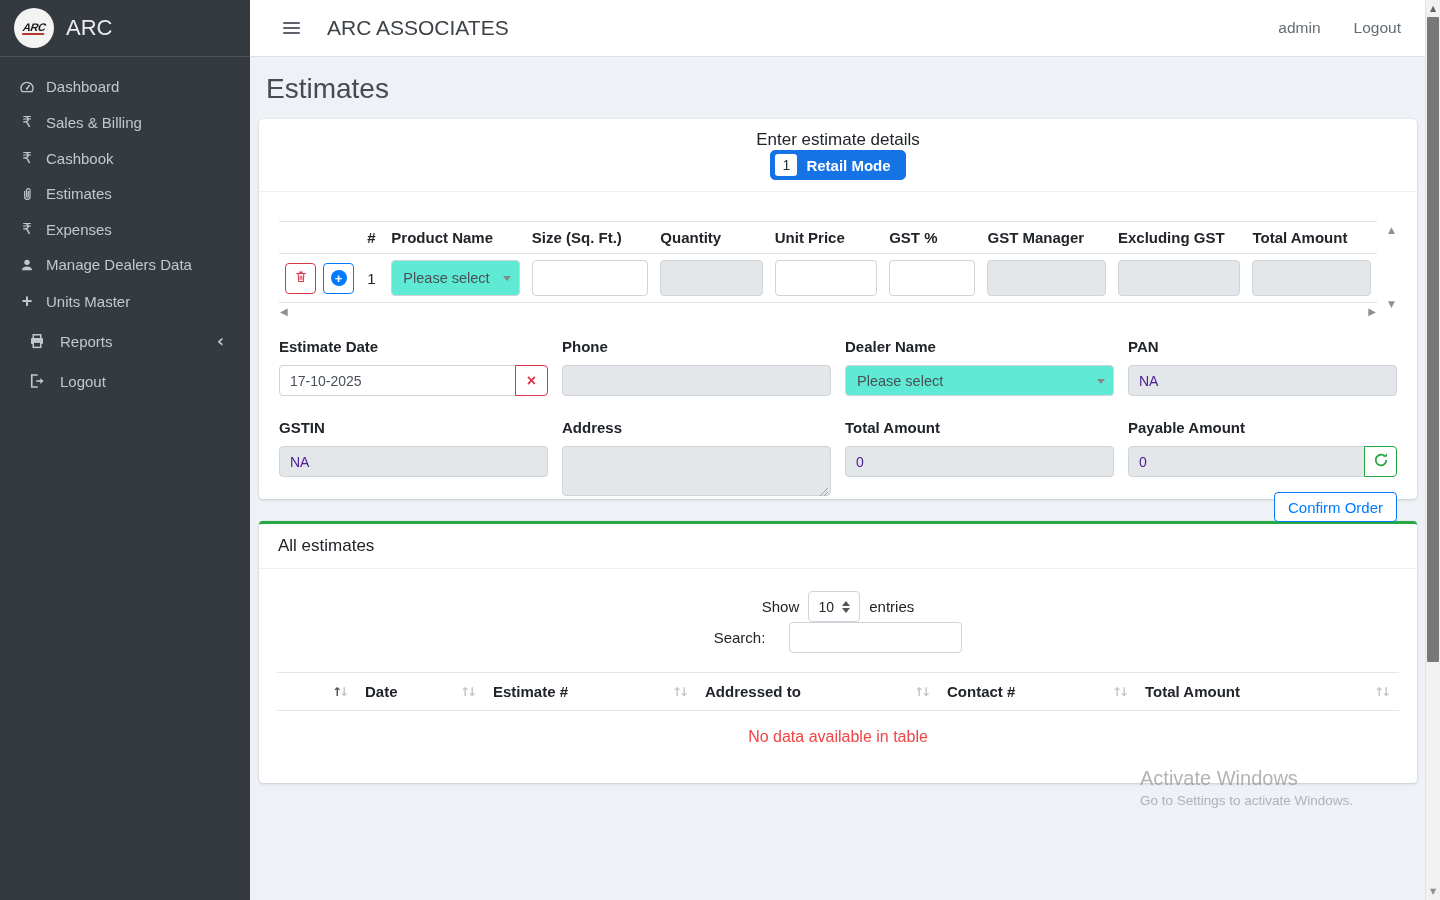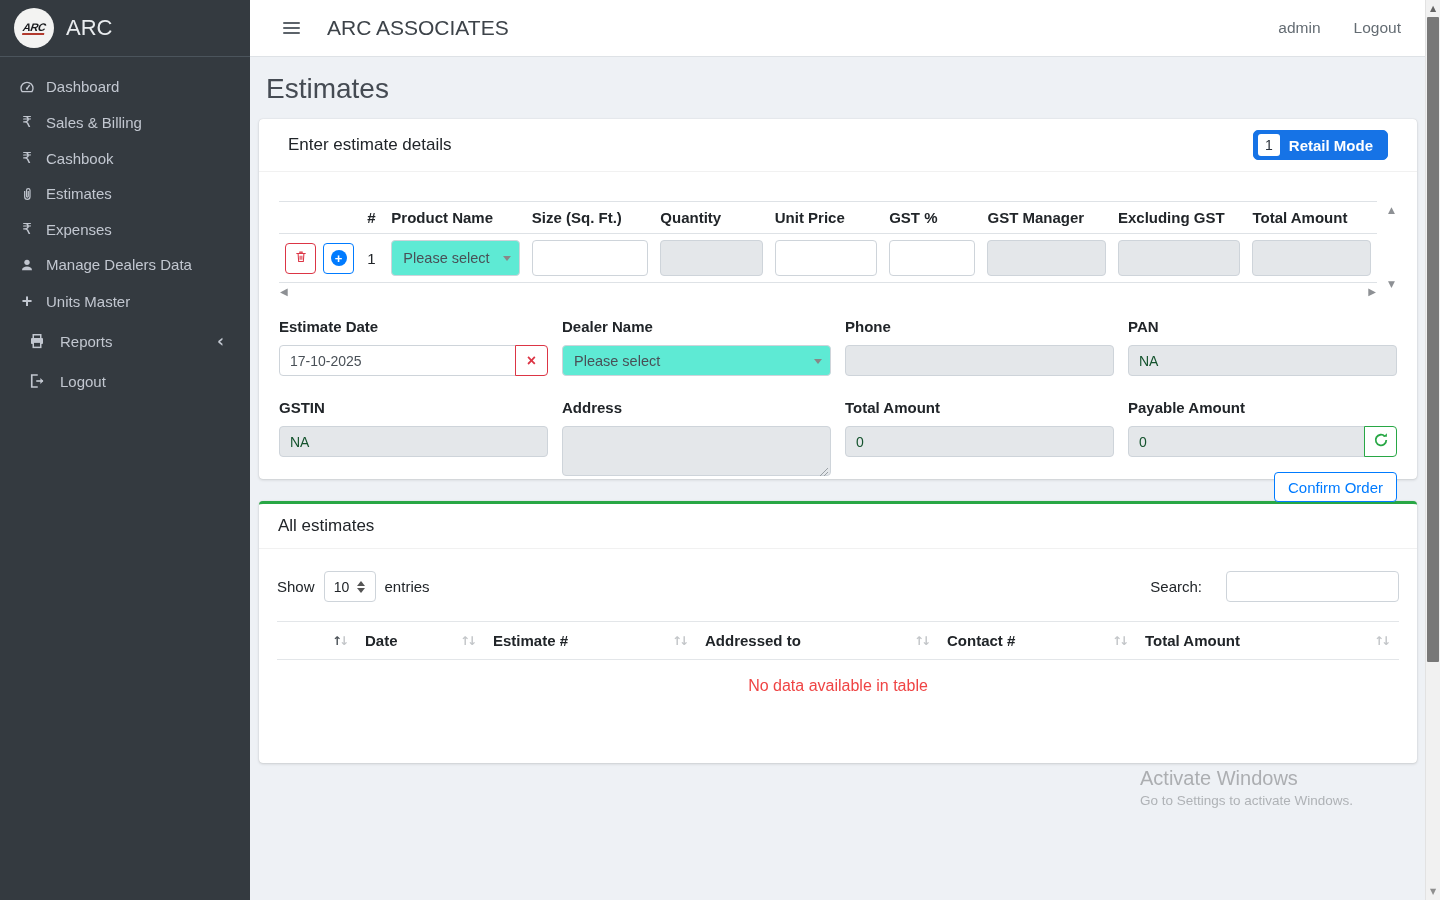--- a/index.html
+++ b/index.html
@@ -30,21 +30,21 @@
   .hamburger { display:inline-flex; flex-direction:column; gap:3px; cursor:pointer; padding:4px 2px; }
   .hamburger i { display:block; width:17px; height:2px; background:#5c636a; border-radius:1px; }
   .nav-title { margin-left:25px; font-size:21px; color:#3d4349; }
   .nav-right { margin-left:auto; display:flex; gap:33px; }
   .nav-link { color:#646c73; font-size:15.5px; cursor:pointer; }
 
   .content { position:relative; flex:1; overflow:hidden; padding:0 8px 0 9px; }
   .page-title { font-size:28px; color:#454b53; font-weight:400; margin:16px 8px 14px 7px; }
 
   .card { background:#fff; border-radius:4px; box-shadow:0 0 1px rgba(0,0,0,.18), 0 1px 3px rgba(0,0,0,.14); margin-bottom:22px; }
-  .card-header { display:flex; align-items:center; justify-content:space-between; padding:11px 29px; border-bottom:1px solid #f1f1f1; }
+  .card-header { display:flex; align-items:center; justify-content:space-between; padding:11px 29px; border-bottom:1px solid #f1f1f1;flex-direction:column; }
   .card-title { font-size:17px; color:#212529; }
 
   
   .retail-btn { display:flex; align-items:center; background:#1673e6; border:1px solid #1673e6; border-radius:5px; padding:3px 4px; cursor:pointer; height:30px; }
   .retail-badge { background:#fff; color:#28303a; width:22px; height:22px; border-radius:3px; display:flex; align-items:center; justify-content:center; font-size:14px; }
   .retail-label { color:#fff; font-weight:bold; font-size:15px; padding:0 10px 0 9px; }
 
   .card-body { padding:29px 20px 0 20px; }
 
   
@@ -63,42 +63,42 @@
   .cell-input { width:100%; height:36px; border:1px solid #ced4da; border-radius:4px; background:#fff; padding:0 10px; font-size:14px; color:#495057; font-family:inherit; }
   .cell-input:disabled, .cell-input.dis { background:#e4e7ea; border-color:#ced4da; }
   .v-scroll { position:absolute; right:2px; top:4px; bottom:8px; display:flex; flex-direction:column; justify-content:space-between; align-items:center; color:#8d9094; font-size:9px; }
   .h-arrows { display:flex; justify-content:space-between; color:#8d9094; font-size:10px; padding:3px 1px 0 1px; }
 
   
   .form-grid { position:relative; display:grid; grid-template-columns:repeat(4,1fr); column-gap:14px; row-gap:23px; margin-top:21px; }
   .f-label { display:block; font-weight:bold; font-size:15px; margin-bottom:10px; color:#212529; }
   .f-input { width:100%; height:31px; border:1px solid #ced4da; border-radius:4px; padding:0 10px; font-size:14px; color:#495057; background:#fff; font-family:inherit; }
   .f-input.dis { background:#e4e7ea; }
-  .blue-val { color:#14532d; }
+  .blue-val { color:#4c1d95; }
   .input-group { display:flex; }
   .input-group .f-input { border-top-right-radius:0; border-bottom-right-radius:0; flex:1; min-width:0; }
   .append-btn { width:33px; height:31px; border-radius:0 4px 4px 0; background:#fff; display:flex; align-items:center; justify-content:center; cursor:pointer; margin-left:-1px; }
   .x-btn { border:1px solid #dc3545; color:#dc3545; font-weight:bold; font-size:16px; }
   .refresh-btn { border:1px solid #28a745; }
   .f-textarea { width:100%; height:50px; border:1px solid #ced4da; border-radius:4px; background:#e4e7ea; resize:none; position:relative; }
   .ta-wrap { position:relative; }
   .ta-handle { position:absolute; right:3px; bottom:3px; width:8px; height:8px; background:
       linear-gradient(135deg, transparent 0 50%, #9aa0a5 50% 56%, transparent 56% 72%, #9aa0a5 72% 78%, transparent 78%); }
   .confirm-btn { position:absolute; right:0; top:154px; height:30px; padding:0 13px; background:#fff; border:1px solid #007bff; color:#007bff; border-radius:4px; font-size:15px; cursor:pointer; font-family:inherit; }
 
   .card-footer { margin-top:75px; background:#f7f7f8; border-top:1px solid #ececec; padding:6px 20px; display:flex; justify-content:flex-end; align-items:center; gap:3px; border-radius:0 0 4px 4px; }
   .btn { height:30px; border:none; border-radius:4px; color:#fff; font-size:15px; font-weight:bold; padding:0 12px; cursor:pointer; font-family:inherit; }
   .btn-green { background:#28a745; }
   .btn-red { background:#dc3545; }
 
   
   .card.green-top { border-top:3px solid #28a745; margin-bottom:0; }
   .ae-header { padding:12px 19px; border-bottom:1px solid #f1f1f1; font-size:17px; }
   .ae-body { padding:22px 18px 40px 18px; }
-  .ae-controls { display:flex; justify-content:space-between; align-items:center; margin-bottom:19px; }
+  .ae-controls { display:flex; justify-content:space-between; align-items:center; margin-bottom:19px;flex-direction:column; }
   .length-ctl { display:flex; align-items:center; gap:9px; font-size:15px; color:#212529; }
   .length-select { width:52px; height:31px; border:1px solid #ced4da; border-radius:4px; display:flex; align-items:center; justify-content:center; gap:8px; font-size:14px; cursor:pointer; background:#fff; }
   .updown { display:flex; flex-direction:column; gap:2px; }
   .updown i { width:0; height:0; border-left:4px solid transparent; border-right:4px solid transparent; display:block; }
   .updown .u { border-bottom:5px solid #555; }
   .updown .d { border-top:5px solid #555; }
   .search-ctl { display:flex; align-items:center; gap:24px; font-size:15px; }
   .search-input { width:173px; height:31px; border:1px solid #ced4da; border-radius:4px; padding:0 8px; font-size:14px; font-family:inherit; }
 
   .ae-table { width:100%; border-collapse:collapse; }
@@ -294,29 +294,29 @@
             <div>
               <label class="f-label">Estimate Date</label>
               <div class="input-group">
                 <input class="f-input" value="17-10-2025" style="">
                 <button class="append-btn x-btn">
                     <span>×</span>
                   </button>
               </div>
             </div>
             <div>
+              <label class="f-label">Phone</label>
+              <input class="f-input dis" disabled="" value="" style="">
+            </div>
+            <div>
               <label class="f-label">Dealer Name</label>
               <div class="fake-select" style="height:31px;">
                 <span>Please select</span>
                 <i class="caret"></i>
               </div>
-            </div>
-            <div>
-              <label class="f-label">Phone</label>
-              <input class="f-input dis" disabled="" value="" style="">
             </div>
             <div>
               <label class="f-label">PAN</label>
               <input class="f-input dis blue-val" disabled="" value="NA" style="">
             </div>
 
             <div>
               <label class="f-label">GSTIN</label>
               <input class="f-input dis blue-val" disabled="" value="NA" style="">
             </div>

